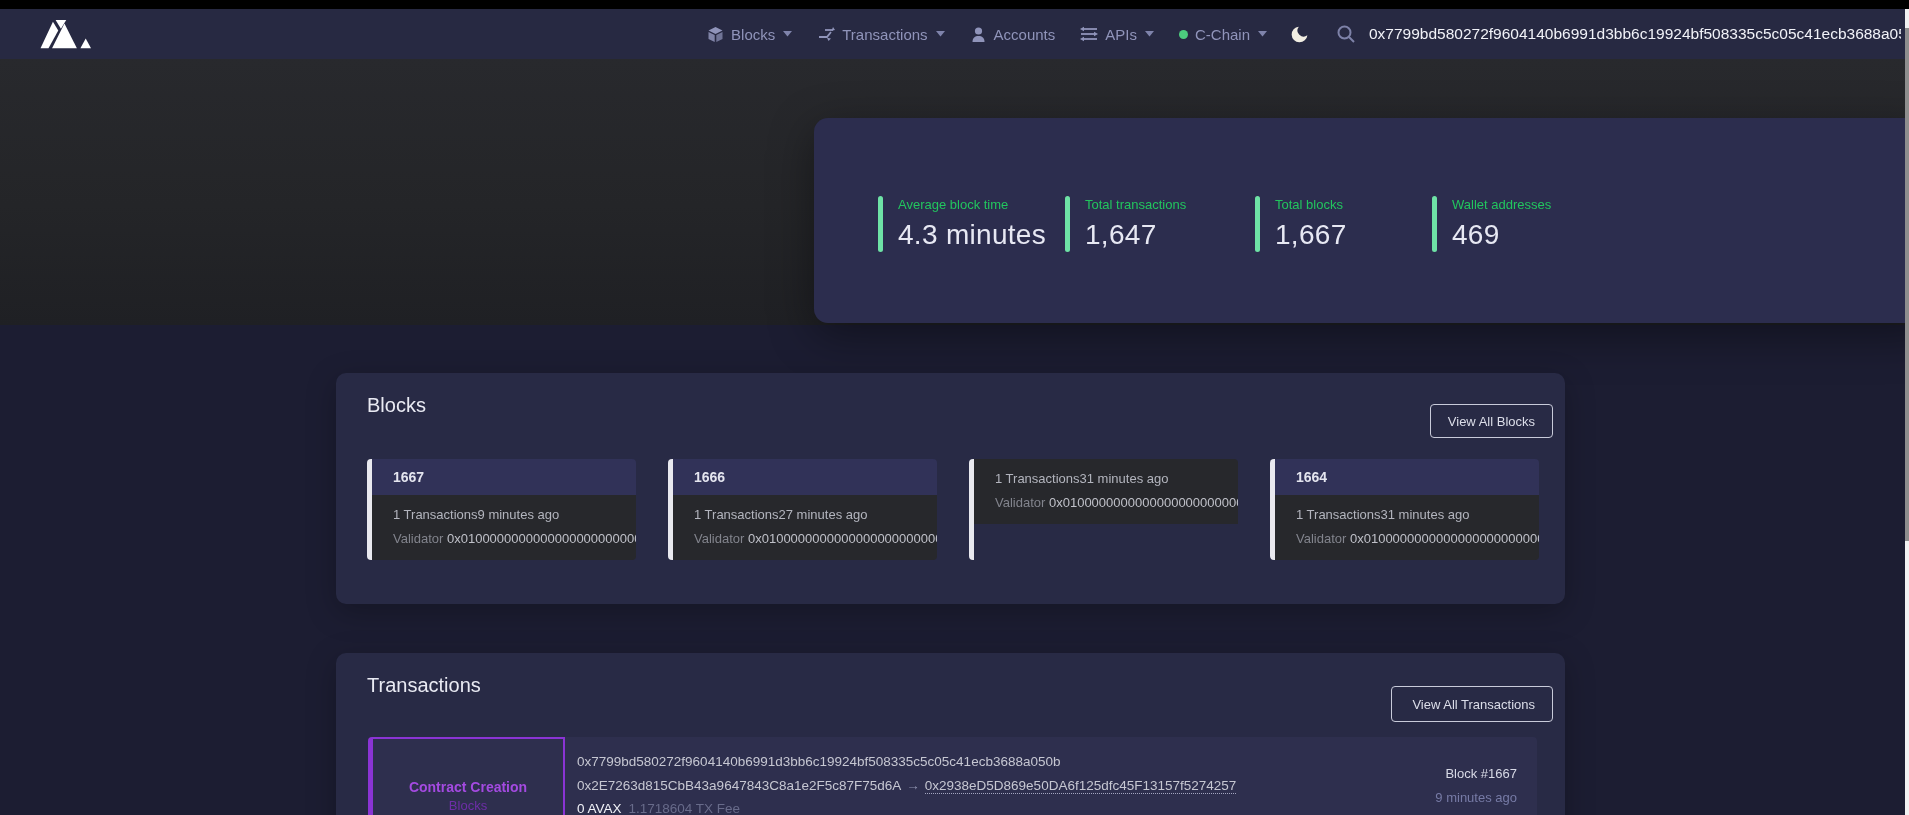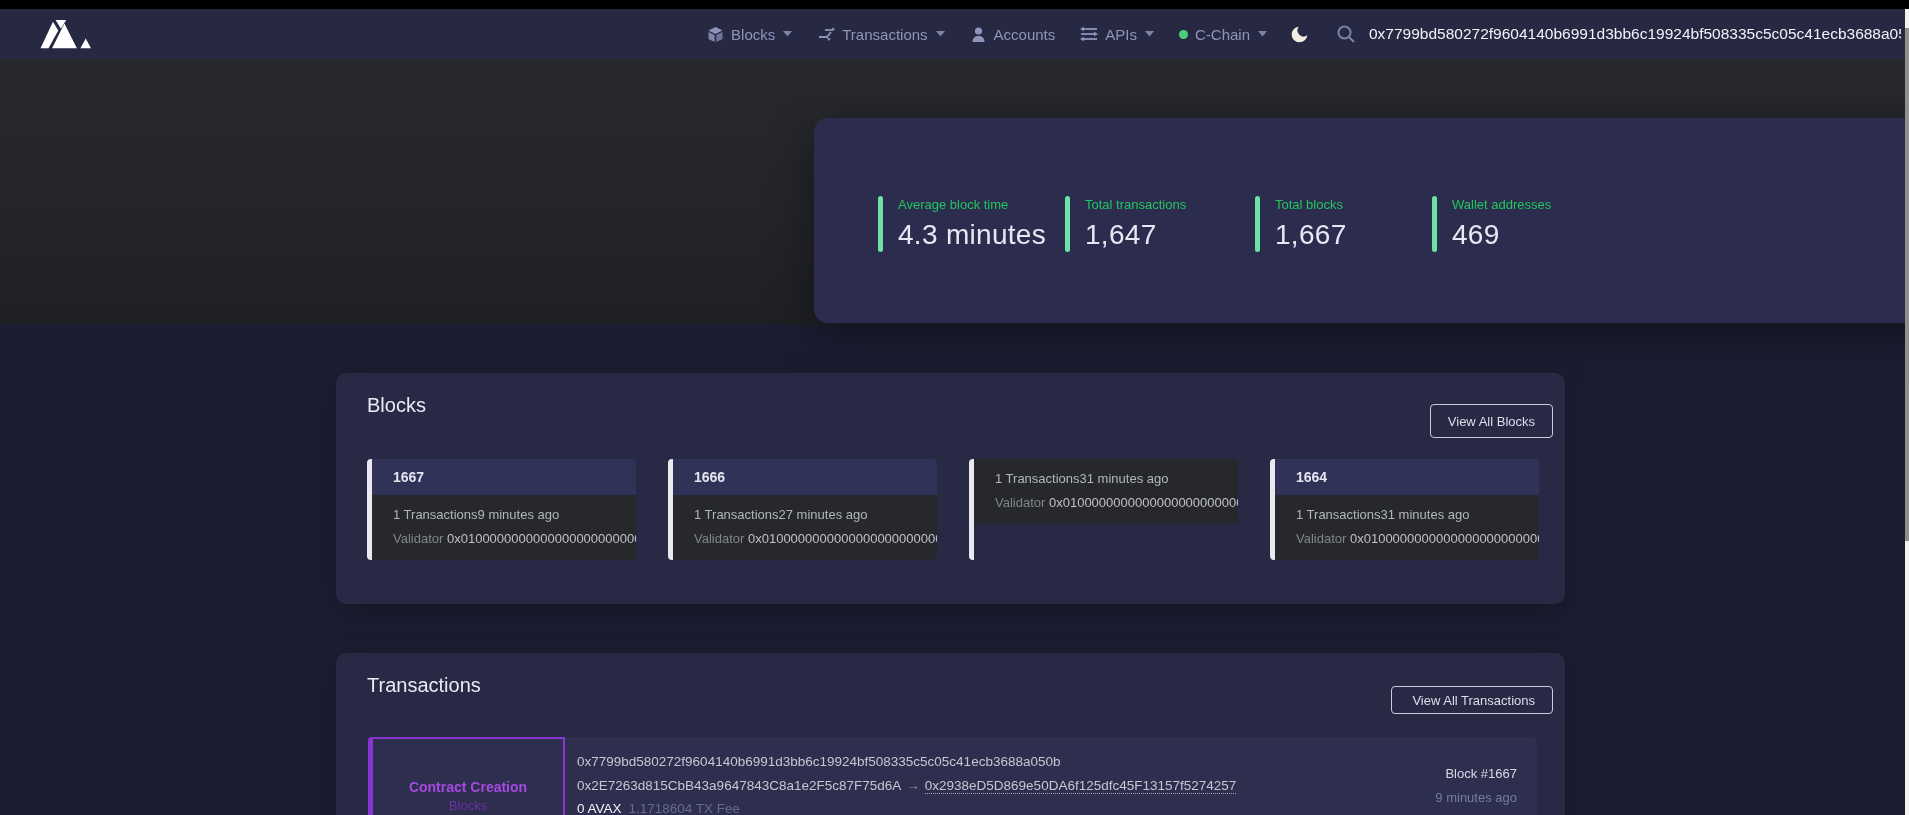--- a/index.html
+++ b/index.html
@@ -41,21 +41,21 @@
   
   .panel { position:absolute; left:336px; width:1229px; background:#282a45; border-radius:10px;
            box-shadow:0 8px 30px rgba(0,0,0,.25); }
   .panel.blocks { top:373px; height:231px; }
   .panel.txs    { top:653px; height:240px; }
   .panel-title { position:absolute; left:31px; top:21px; font-size:20px; color:#e9eaf3; font-weight:400; }
   .view-all { position:absolute; right:12px; top:31px; height:34px; padding:0 17px;
               background:transparent; border:1px solid #c9cbda; border-radius:4px;
               color:#dcdee9; font-size:13px; font-family:"Liberation Sans", sans-serif;
               display:flex; align-items:center; cursor:pointer; }
-  .panel.txs .view-all { top:33px; height:28px;padding-left:20px; }
+  .panel.txs .view-all { top:33px; height:36px;padding-left:20px; }
 
   
   .cards-row { position:absolute; left:31px; top:86px; display:flex; gap:32px; }
   .bcard { width:269px; height:101px; border-left:5px solid #e9e9ef; border-radius:4px;
            overflow:hidden; cursor:pointer;text-align:right; }
   .bcard-head { height:36px; background:#313258; display:flex; align-items:center; padding-left:21px; }
   .bcard-num { font-size:14px; font-weight:bold; color:#e4e5ef; }
   .bcard-body { height:65px; background:#27282c; padding:12px 0 0 21px; }
   .bcard-line1 { display:flex; font-size:13px; color:#b3b5be; }
   .bcard-line2 { margin-top:9px; font-size:13px; white-space:nowrap; }

